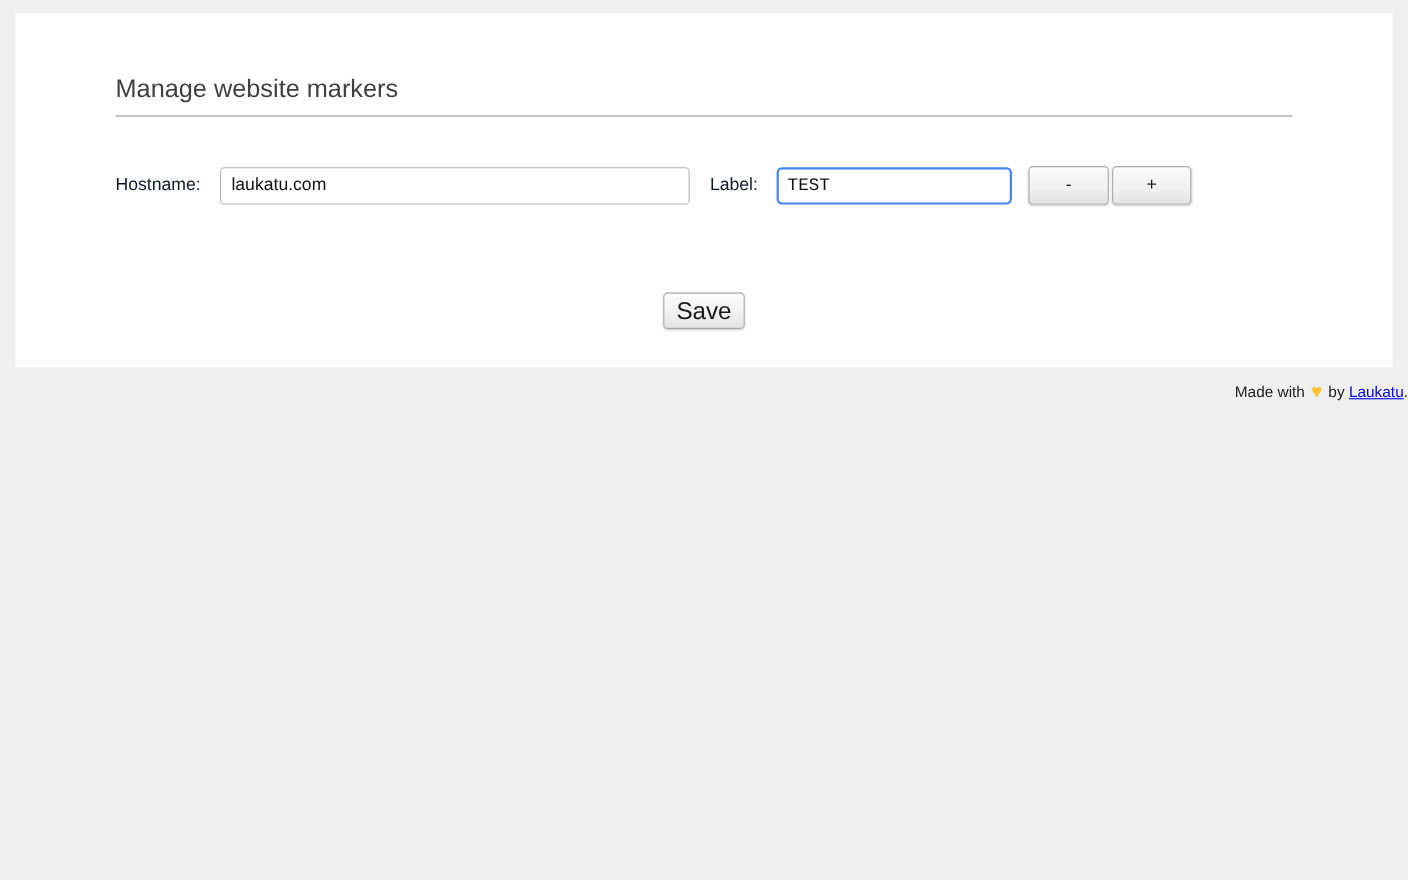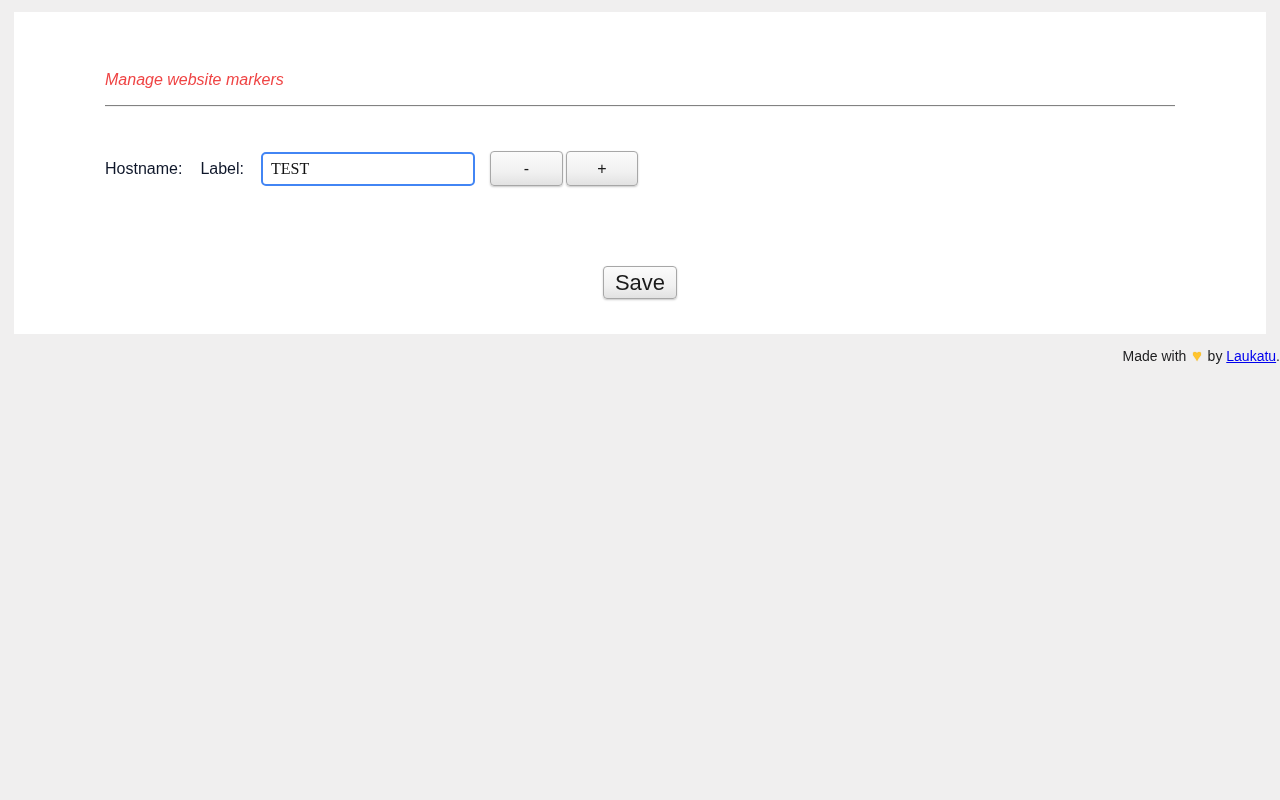--- a/index.html
+++ b/index.html
@@ -17,26 +17,25 @@
     width: 1252px;
     height: 322px;
     background: #ffffff;
   }
   .content {
     width: 1070px;
     margin: 0 auto;
     padding-top: 54px;
   }
   .page-title {
-    font-size: 16px;
+    font-size: 23px;
     font-weight: 400;
-    color: #ef4444;
+    color: #404040;
     margin: 0 0 11px 0;
     line-height: 28px;
-    font-style: italic;
   }
   .divider {
     border: none;
     border-top: 1px solid #828282;
     border-bottom: 1px solid #f2f2f2;
     height: 0;
     margin: 0;
   }
   .form-row {
     margin-top: 44px;
@@ -65,21 +64,21 @@
   .label-field-label { margin-left: 18px; }
   .label-input {
     margin-left: 17px;
     width: 214px;
     height: 34px;
     border: 2px solid #4285f4;
     border-radius: 5px;
     padding: 12px 8px;
     font-size: 16px;
     color: #111;
-    font-family: Liberation Serif, serif;
+    font-family: Liberation Mono, monospace;
     background: #fff;
     outline: none;
   }
   .btn {
     font-family: "Liberation Sans", sans-serif;
     font-size: 16px;
     color: #1a1a1a;
     background: linear-gradient(to bottom, #fbfbfb 0%, #f1f1f1 60%, #e2e2e2 100%);
     border: 1px solid #a7a7a7;
     border-radius: 4px;
@@ -130,20 +129,21 @@
 <body>
 
 <div class="card">
   <div class="content">
 
     <h1 class="page-title">Manage website markers</h1>
     <hr class="divider">
 
     <div class="form-row">
       <span class="field-label">Hostname:</span>
+      <input class="hostname-input" type="text" value="laukatu.com" style="">
       <span class="field-label label-field-label">Label:</span>
       <input class="label-input" type="text" value="TEST" style="">
       <button class="btn minus-btn">-</button>
       <button class="btn plus-btn">+</button>
     </div>
 
     <div class="save-row">
       <button class="btn save-btn">Save</button>
     </div>
 

